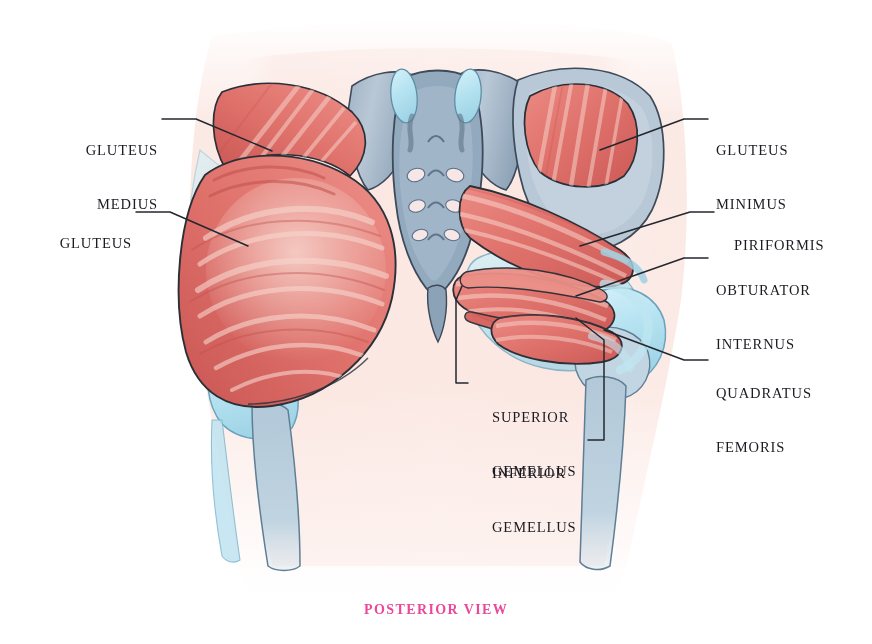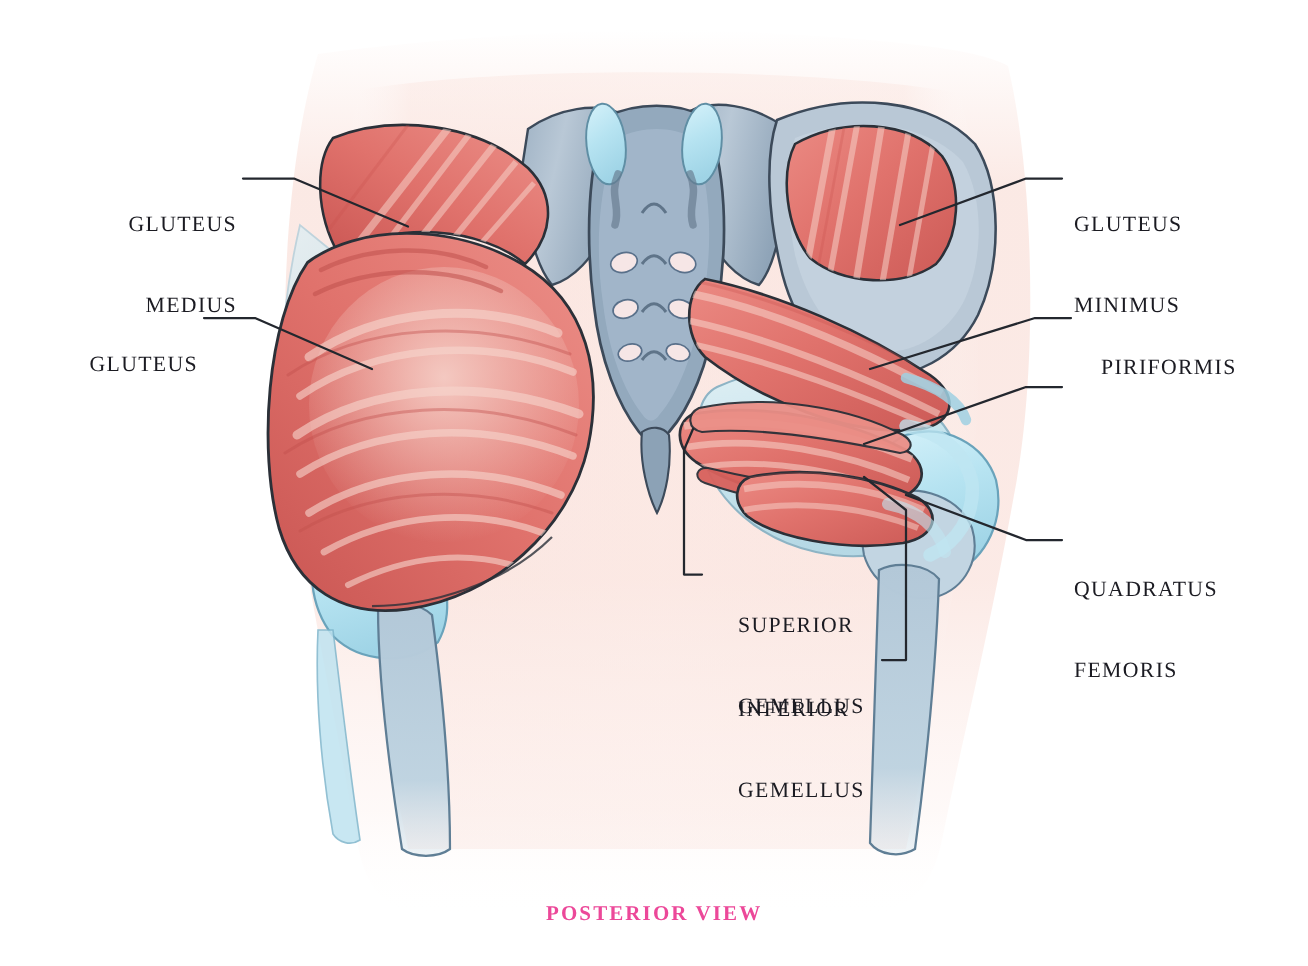--- a/index.html
+++ b/index.html
@@ -375,20 +375,24 @@
 
   <div class="label" style="left:716px; top:105px;">
     <div>GLUTEUS</div>
     <div>MINIMUS</div>
   </div>
 
   <div class="label" style="left:720px; top:200px;margin-left:14px;">
     <div>PIRIFORMIS</div>
   </div>
 
+  <div class="label" style="left:716px; top:245px;">
+    <div>OBTURATOR</div>
+    <div>INTERNUS</div>
+  </div>
 
   <div class="label" style="left:716px; top:348px;">
     <div>QUADRATUS</div>
     <div>FEMORIS</div>
   </div>
 
   <div class="label" style="left:492px; top:372px;">
     <div>SUPERIOR</div>
     <div>GEMELLUS</div>
   </div>

